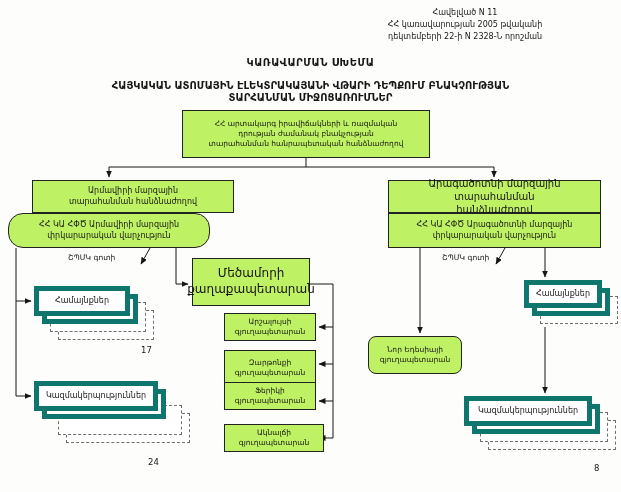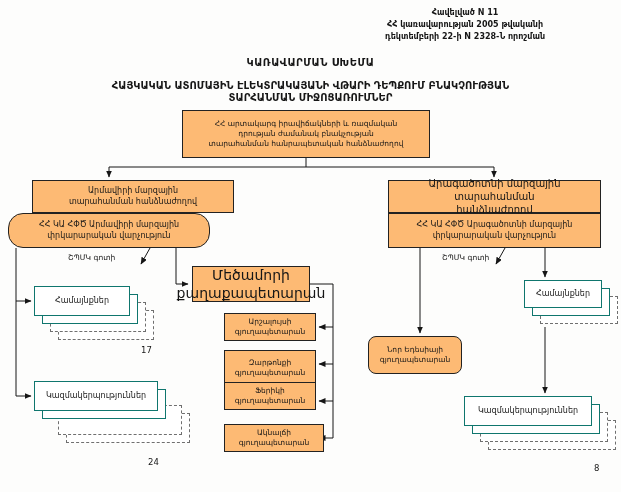--- a/index.html
+++ b/index.html
@@ -3,29 +3,29 @@
 <meta charset="utf-8">
 <style>
   * { margin:0; padding:0; box-sizing:border-box; }
   html,body { background:#9a9a9a; }
   body { font-family:"DejaVu Sans", sans-serif; }
   .page {
     position:relative; width:621px; height:492px;
     background:#fdfdfc; color:#161616; overflow:hidden;
   }
   .abs { position:absolute; }
-  .annex { text-align:center; font-weight:bold; font-size:8px; line-height:12px; }
+  .annex { text-align:center; font-weight:normal; font-size:8px; line-height:12px; }
   .title1 { width:100%; text-align:center; font-weight:bold; font-size:10px; letter-spacing:0.5px; }
   .title2 { width:100%; text-align:center; font-weight:bold; font-size:10px; }
   .dbox {
-    position:absolute; border:1px solid #222; background:#fdba74;
+    position:absolute; border:1px solid #222; background:#bef264;
     display:flex; align-items:center; justify-content:center;
     text-align:center; font-size:7.5px; line-height:1.3;
   }
-  .stackbox { position:absolute; background:#fff; border:1px solid #0f766e; }
+  .stackbox { position:absolute; background:#fff; border:5px solid #0f766e; }
   .stackbox.dashed { border:1px dashed #6f6f6f; }
   .stack-main {
     display:flex; align-items:center; justify-content:center;
     text-align:center; font-size:8px; line-height:1.25; padding:2px 3px;
   }
   .zone-label { position:absolute; font-size:7.5px; white-space:nowrap; }
   .count { position:absolute; font-size:8.5px; }
   svg.wires { position:absolute; left:0; top:0; }
 </style>
 </head>
@@ -92,21 +92,21 @@
   </div>
 
   <div>
     <div class="stackbox dashed" style="left:66px; top:413px; width:124px; height:30px;"></div>
     <div class="stackbox dashed" style="left:58px; top:405px; width:124px; height:30px;"></div>
     <div class="stackbox" style="left:42px; top:389px; width:124px; height:30px;"></div>
     <div class="stackbox stack-main" style="left:34px; top:381px; width:124px; height:30px;">Կազմակերպություններ</div>
     <div class="count" style="left:148px; top:457px;">24</div>
   </div>
 
-  <div class="dbox" style="left:192px; top:266px; width:118px; height:36px; font-size:14px;">Մեծամորի քաղաքապետարան</div>
+  <div class="dbox" style="left:192px; top:258px; width:118px; height:48px; font-size:12px;">Մեծամորի քաղաքապետարան</div>
   <div class="dbox" style="left:224px; top:313px; width:92px; height:28px;">Արշալույսի գյուղապետարան</div>
   <div class="dbox" style="left:224px; top:350px; width:92px; height:36px;">Զարթոնքի գյուղապետարան</div>
   <div class="dbox" style="left:224px; top:382px; width:92px; height:28px;">Ֆերիկի գյուղապետարան</div>
   <div class="dbox" style="left:224px; top:424px; width:100px; height:28px;">Ակնալճի գյուղապետարան</div>
 
   <div class="dbox" style="left:388px; top:180px; width:213px; height:33px; padding:2px 28px; font-size:10px;">Արագածոտնի մարզային տարահանման հանձնաժողով</div>
   <div class="dbox" style="left:388px; top:213px; width:213px; height:35px; padding:2px 25px; font-size:8px;">ՀՀ ԿԱ ՀՓԾ Արագածոտնի մարզային փրկարարական վարչություն</div>
   <div class="zone-label" style="left:442px; top:253px;">ՇՊՄԿ գոտի</div>
 
   <div>

